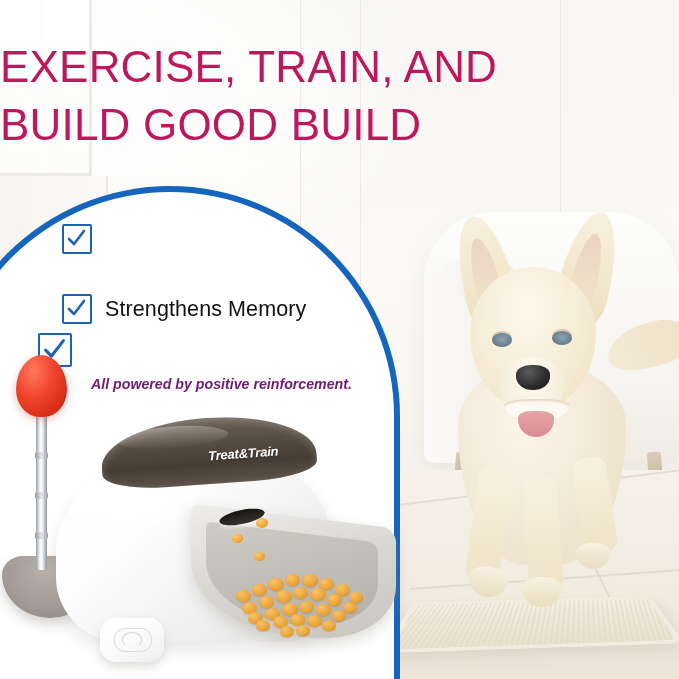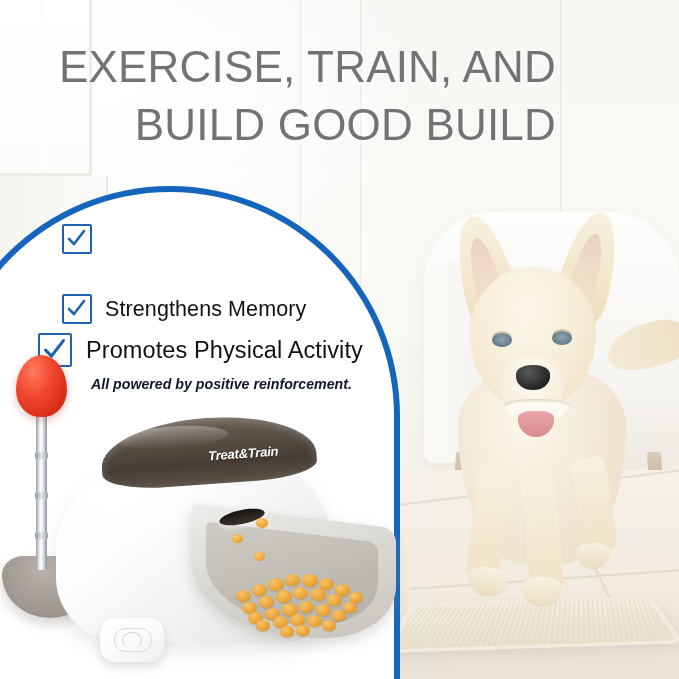--- a/index.html
+++ b/index.html
@@ -232,30 +232,30 @@
     letter-spacing: .1px;
     white-space: nowrap;
   }
   .check-row.r3 .check-label { font-size: 23.5px; }
   .subnote {
     margin-top: 6px;
     padding-left: 55px;
     font-size: 14.2px;
     font-weight: bold;
     font-style: italic;
-    color: #0f172a;
+    color: #701a75;
     white-space: nowrap;
   }
 
   
   .headline {
     position: absolute;
     left: 0; top: 38px; width: 556px;
-    text-align: right;
-    color: #737373;
+    text-align: left;
+    color: #be185d;
     font-size: 44px;
     line-height: 1.32;
     letter-spacing: 0.2px;
     font-weight: 400;
     text-shadow: 0 2px 4px rgba(255,255,255,.85);
   }
   .headline .l2 { display: block; }
 
   
   .stick-base {
@@ -481,21 +481,20 @@
       </span>
       <span class="check-label">Strengthens Memory</span>
     </div>
 
     <div class="check-row r3">
       <span class="cbox">
         <svg width="25" height="25" viewBox="0 0 21 21">
           <path d="M3 11 L8 16 L18 3" stroke="#1F63B4" stroke-width="2.6" fill="none" stroke-linecap="round" stroke-linejoin="round"></path>
         </svg>
       </span>
-      <span class="check-label">Promotes Physical Activity</span>
     </div>
 
     <div class="subnote">All powered by positive reinforcement.</div>
   </div>
 
   <div>
     <div class="stick-base"></div>
     <div class="stick-pole"></div>
     <div class="pole-joint" style="top:452px;"></div>
     <div class="pole-joint" style="top:492px;"></div>

